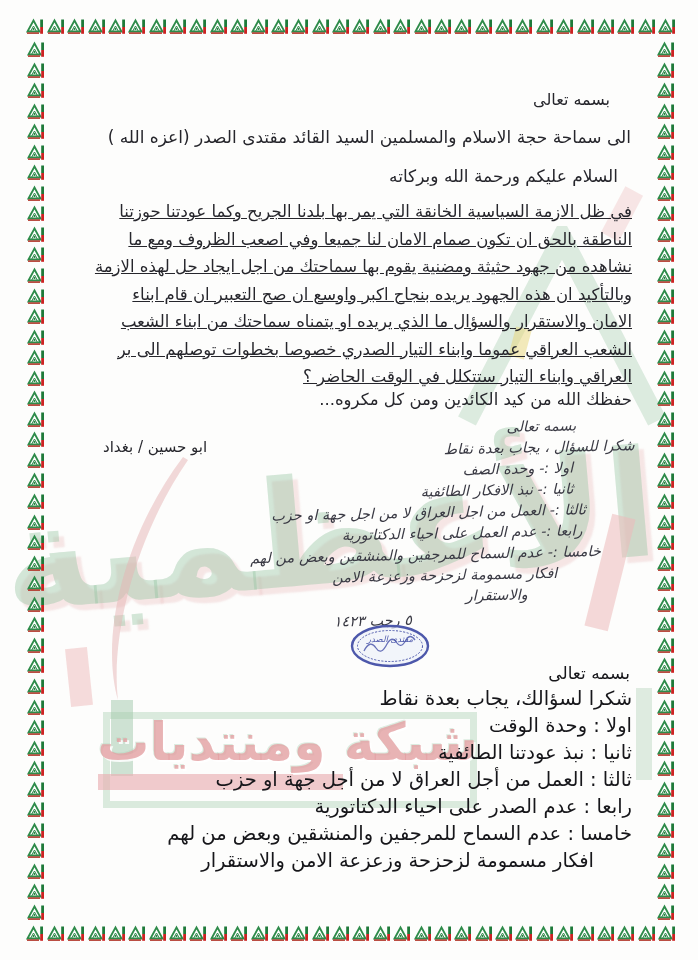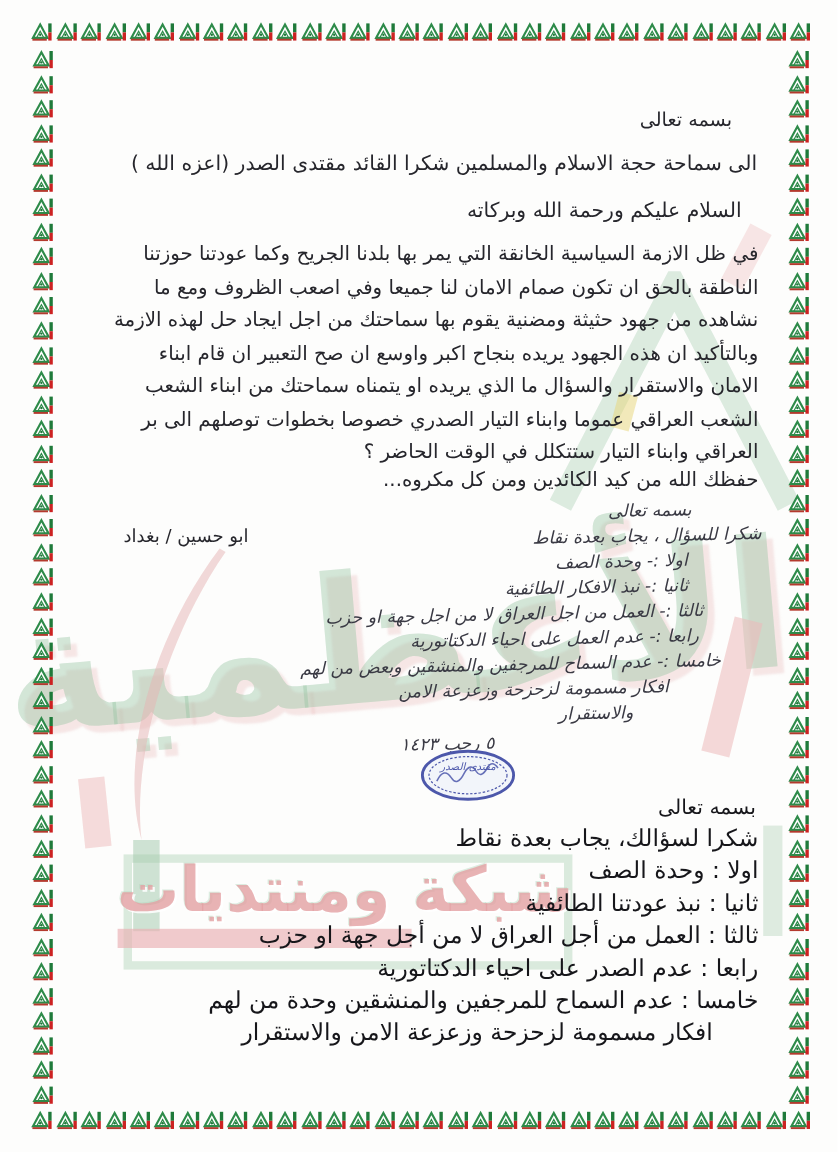--- a/index.html
+++ b/index.html
@@ -35,21 +35,21 @@
   .wm-pink-tr{left:612px;top:188px;width:20px;height:52px;background:rgba(242,205,205,0.50);transform:rotate(28deg);}
   .wm-pink-mr{left:598px;top:515px;width:24px;height:115px;background:rgba(236,186,186,0.55);transform:rotate(14deg);}
   .wm-pink-ml{left:68px;top:648px;width:22px;height:58px;background:rgba(238,192,192,0.55);transform:rotate(-6deg);}
   .wm-green-br{left:636px;top:688px;width:16px;height:92px;background:rgba(185,212,190,0.45);}
   .wm-yellow{left:512px;top:328px;width:16px;height:30px;background:rgba(232,214,120,0.50);transform:rotate(15deg);}
   
   .txt{position:absolute;z-index:2;color:#26262c;text-align:right;direction:rtl;}
   .basmala1{top:90px;right:88px;font-size:16px;}
   .addressee{top:127px;right:67px;font-size:17px;}
   .greeting{top:166px;right:80px;font-size:17px;}
-  .body-block{top:198px;right:66px;left:58px;font-size:16.5px;line-height:27.5px;}
+  .body-block{top:198px;right:66px;left:58px;font-size:16.5px;line-height:27.5px;text-decoration:underline;}
   .closing{top:390px;right:66px;font-size:16.5px;margin-left:47px;}
   .signature{top:438px;left:103px;right:auto;font-size:15px;}
   
   .handwritten{
     top:420px;right:58px;width:565px;font-size:14.5px;line-height:21px;
     font-style:italic;color:#3a3a44;transform:rotate(-1.2deg);
   }
   .handwritten .hand-line:nth-child(1){padding-left:0;padding-right:62px;}
   .handwritten .hand-line:nth-child(2){padding-right:4px;}
   .handwritten .hand-line:nth-child(3){padding-right:66px;}
@@ -1296,21 +1296,21 @@
         <path d="M2.5 14.5 L8.5 3.5 L14.5 14.5 Z" fill="#ffffff" stroke="#2e8b4a" stroke-width="1.8"></path>
         <path d="M5.5 14.5 L8.5 9 L11.5 14.5" fill="none" stroke="#2e8b4a" stroke-width="1"></path>
         <circle cx="8.5" cy="12" r="1" fill="#1f7a3a"></circle>
         <rect x="2" y="15.3" width="12" height="1.6" fill="#b43a2e"></rect>
         <rect x="15.2" y="2.5" width="2.8" height="7.5" fill="#1f7a3a"></rect>
         <rect x="15.2" y="10" width="2.8" height="6.8" fill="#cc2222"></rect>
       </svg>
     </div>
 
   <div class="txt basmala1">بسمه تعالى</div>
-  <div class="txt addressee">الى سماحة حجة الاسلام والمسلمين شكرا القائد مقتدى الصدر (اعزه الله )</div>
+  <div class="txt addressee">الى سماحة حجة الاسلام والمسلمين السيد القائد مقتدى الصدر (اعزه الله )</div>
   <div class="txt greeting">السلام عليكم ورحمة الله وبركاته</div>
   <div class="txt body-block">
       <div class="body-line">في ظل الازمة السياسية الخانقة التي يمر بها بلدنا الجريح وكما عودتنا حوزتنا</div>
       <div class="body-line">الناطقة بالحق ان تكون صمام الامان لنا جميعا وفي اصعب الظروف ومع ما</div>
       <div class="body-line">نشاهده من جهود حثيثة ومضنية يقوم بها سماحتك من اجل ايجاد حل لهذه الازمة</div>
       <div class="body-line">وبالتأكيد ان هذه الجهود يريده بنجاح اكبر واوسع ان صح التعبير ان قام ابناء</div>
       <div class="body-line">الامان والاستقرار والسؤال ما الذي يريده او يتمناه سماحتك من ابناء الشعب</div>
       <div class="body-line">الشعب العراقي عموما وابناء التيار الصدري خصوصا بخطوات توصلهم الى بر</div>
       <div class="body-line">العراقي وابناء التيار ستتكلل في الوقت الحاضر ؟</div>
     </div>
@@ -1336,22 +1336,22 @@
     <ellipse cx="42" cy="24" rx="38" ry="20" fill="rgba(238,241,249,0.75)" stroke-width="2.4" stroke="#4d58ab"></ellipse>
     <ellipse cx="42" cy="24" rx="32.5" ry="15.5" fill="none" stroke-width="1" stroke-dasharray="2 1.5" stroke="#4d58ab"></ellipse>
     <path d="M 16 29 q 6 -12 12 -3 q 5 8 11 -4 q 5 -9 10 -1 q 4 6 9 -3 q 4 -7 9 0" fill="none" stroke-width="1.3" opacity="0.85" stroke="#4d58ab"></path>
     <text x="42" y="20" text-anchor="middle" font-size="8.5" font-style="italic" fill="#4d58ab">مقتدى الصدر</text>
   </svg>
 
   <div class="txt typed">
     <div class="typed-basmala">بسمه تعالى</div>
     <div>
         <div class="typed-line">شكرا لسؤالك، يجاب بعدة نقاط</div>
-        <div class="typed-line">اولا : وحدة الصف</div>
+        <div class="typed-line">اولا : وحدة الوقت</div>
         <div class="typed-line">ثانيا : نبذ عودتنا الطائفية</div>
         <div class="typed-line">ثالثا : العمل من أجل العراق لا من أجل جهة او حزب</div>
         <div class="typed-line">رابعا : عدم الصدر على احياء الدكتاتورية</div>
-        <div class="typed-line">خامسا : عدم السماح للمرجفين والمنشقين وحدة من لهم</div>
+        <div class="typed-line">خامسا : عدم السماح للمرجفين والمنشقين وبعض من لهم</div>
         <div class="typed-line">افكار مسمومة لزحزحة وزعزعة الامن والاستقرار</div>
       </div>
   </div>
 
 </div>
 
 </body></html>

